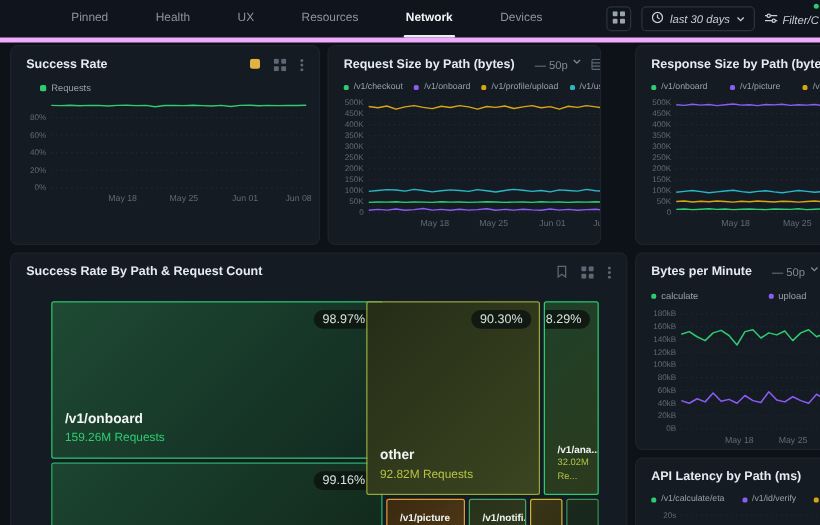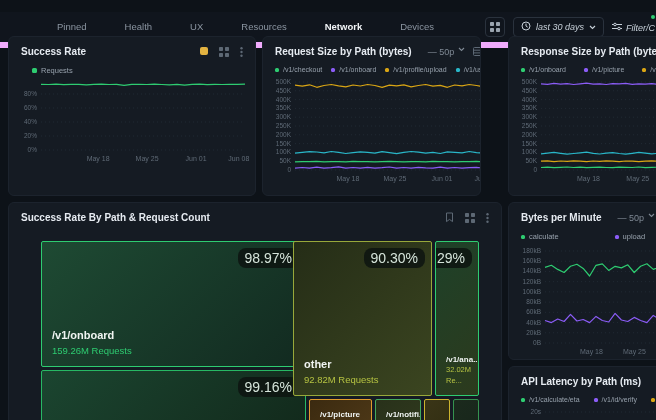--- a/index.html
+++ b/index.html
@@ -1,20 +1,20 @@
 <!DOCTYPE html>
 <html><head>
 <meta charset="utf-8">
 <style>
   html,body{margin:0;padding:0;}
   body{width:656px;height:420px;overflow:hidden;position:relative;background:#0d1218;
        font-family:"Liberation Sans",sans-serif;-webkit-font-smoothing:antialiased;}
   
-  .nav{position:absolute;left:0;top:12px;width:656px;height:30px;background:#10151d;
-       border-bottom:6px solid #f0abfc;display:flex;align-items:center;}
+  .nav{position:absolute;left:0;top:0;width:656px;height:30px;background:#10151d;
+       border-bottom:4px solid #f0abfc;display:flex;align-items:center;}
   .nav-items{display:flex;gap:38px;margin-left:57px;}
   .nav-item{font-size:9.5px;color:#8b95a1;cursor:pointer;position:relative;line-height:30px;height:30px;}
   .nav-item.active{color:#f2f5f8;font-weight:700;}
   .nav-item.active::after{content:"";position:absolute;left:-2px;right:-2px;bottom:0;height:2px;background:#e8edf2;border-radius:1px;}
   .nav-right{position:absolute;right:0;top:0;height:30px;display:flex;align-items:center;gap:8px;padding-right:1px;font-style:italic;}
   .icon-btn{width:18px;height:18px;border:1px solid #2a323d;border-radius:4px;display:flex;
             align-items:center;justify-content:center;color:#9aa4af;background:transparent;}
   .time-pill{height:18px;border:1px solid #2a323d;border-radius:4px;display:flex;align-items:center;
              gap:5px;padding:0 7px;color:#c7d0d9;font-size:9px;}
   .filter-ctl{display:flex;align-items:flex-end;gap:4px;color:#c7d0d9;font-size:9px;white-space:nowrap;}
@@ -37,21 +37,21 @@
   
   .treemap{position:absolute;left:32px;top:38px;width:438px;height:200px;}
   .tm-cell{position:absolute;border:1px solid;border-radius:2px;box-sizing:border-box;overflow:hidden;
            display:flex;flex-direction:column;justify-content:flex-end;padding:9px 10px;cursor:pointer;}
   .tm-cell.top-label{justify-content:flex-start;}
   .tm-name{font-size:11px;font-weight:700;color:#f0f4f2;line-height:1.4;}
   .tm-count{font-size:9.5px;line-height:1.4;}
   .tm-cell.sm .tm-name{font-size:8px;}
   .tm-cell.sm .tm-count{font-size:7.5px;}
   .tm-badge{position:absolute;top:6px;right:6px;background:rgba(13,20,16,0.85);color:#d5e4da;
-            font-size:14px;padding:2px 7px;border-radius:8px;}
+            font-size:10px;padding:2px 7px;border-radius:8px;}
 </style>
 </head>
 <body>
 
 <div class="nav">
   <div class="nav-items">
     <div class="nav-item">Pinned</div>
     <div class="nav-item">Health</div>
     <div class="nav-item">UX</div>
     <div class="nav-item">Resources</div>

